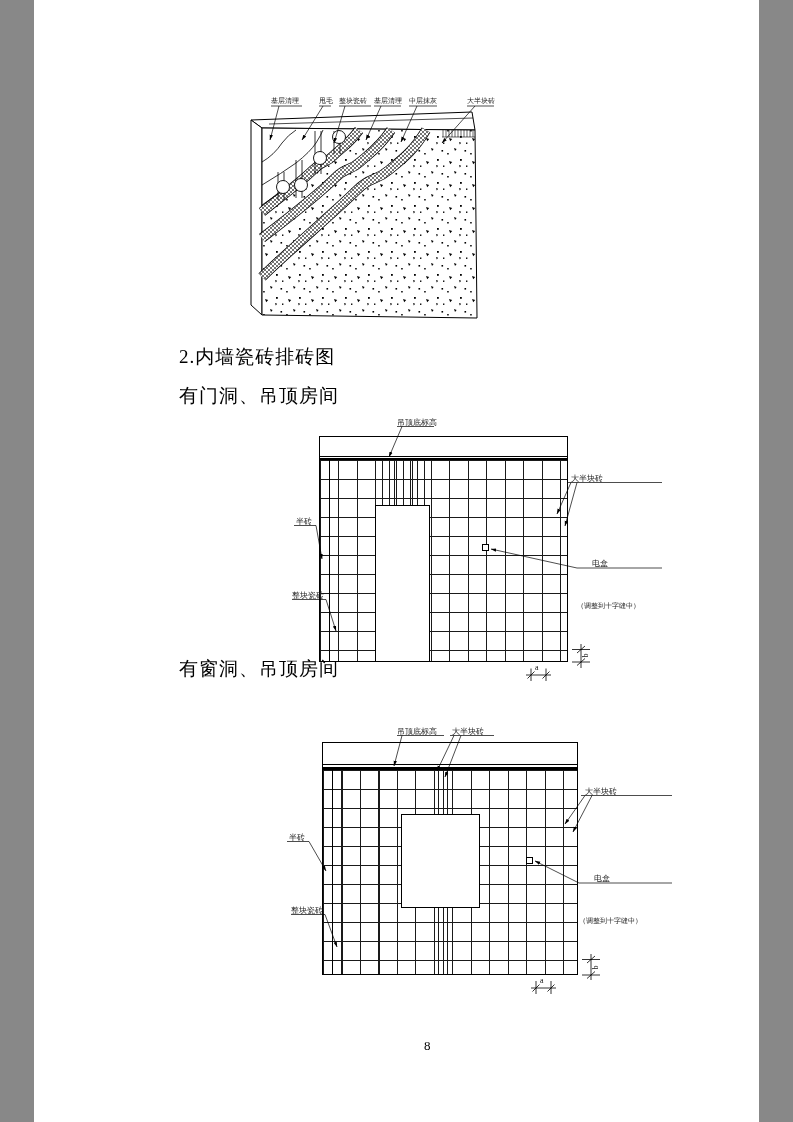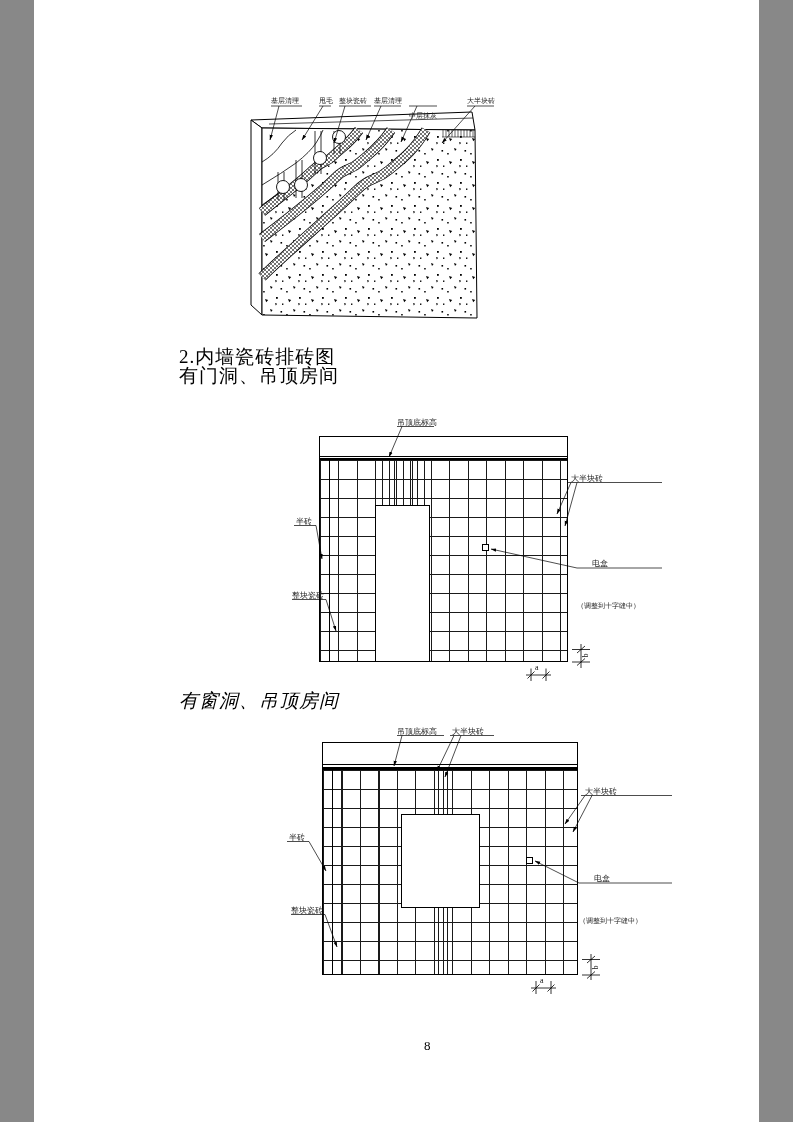--- a/index.html
+++ b/index.html
@@ -116,26 +116,26 @@
         <path d="M198,18 L170,18"></path>
           <line x1="178" y1="18" x2="162" y2="54" marker-end="url(#arr1)"></line>
         <path d="M255,18 L228,18"></path>
           <line x1="236" y1="18" x2="203" y2="55" marker-end="url(#arr1)"></line>
       </g>
     </svg>
     <div class="abs layerlabel" style="left:32px;top:9px;">基层清理</div>
     <div class="abs layerlabel" style="left:80px;top:9px;">甩毛</div>
     <div class="abs layerlabel" style="left:100px;top:9px;">整块瓷砖</div>
     <div class="abs layerlabel" style="left:135px;top:9px;">基层清理</div>
-    <div class="abs layerlabel" style="left:170px;top:24px;">中层抹灰</div>
+    <div class="abs layerlabel" style="left:170px;top:9px;">中层抹灰</div>
     <div class="abs layerlabel" style="left:228px;top:9px;">大半块砖</div>
   </div>
 
   <div class="abs heading" style="left:145px;top:344px;text-align:center;">2.内墙瓷砖排砖图</div>
-  <div class="abs heading" style="left:145px;top:363px;">有门洞、吊顶房间</div>
+  <div class="abs heading" style="left:145px;top:383px;">有门洞、吊顶房间</div>
 
   <div class="abs" style="left:250px;top:413px;width:390px;height:278px;">
     <div class="abs wall" style="left:35px;top:23px;width:249px;height:226px;"></div>
     <div class="abs topband" style="left:36px;top:24px;width:247px;height:20px;"></div>
     <div class="abs ceil" style="left:36px;top:44.5px;width:247px;height:2.5px;"></div>
     <div class="abs grid" style="left:36px;top:47px;width:247px;height:201px;"></div>
     <div class="abs vline" style="left:45px;top:47px;height:201px;"></div>
     <div class="abs dense-v" style="left:90.5px;top:47px;width:56px;height:45px;"></div>
     <div class="abs opening" style="left:90.5px;top:92px;width:55.5px;height:157px;"></div>
     <div class="abs ebox" style="left:198px;top:131px;width:7px;height:7px;"></div>
@@ -178,21 +178,21 @@
     <div class="abs dlabel" style="left:113px;top:4.5px;">吊顶底标高</div>
     <div class="abs dlabel" style="left:287px;top:60.5px;">大半块砖</div>
     <div class="abs dlabel" style="left:12px;top:103.5px;">半砖</div>
     <div class="abs dlabel" style="left:8px;top:177.5px;">整块瓷砖</div>
     <div class="abs dlabel" style="left:308px;top:145.5px;">电盒</div>
     <div class="abs dlabel small" style="left:293px;top:157.5px;">（调整到十字缝中）</div>
     <div class="abs dimtext rot" style="left:299px;top:238px;">b</div>
     <div class="abs dimtext" style="left:251px;top:250px;">a</div>
   </div>
 
-  <div class="abs heading" style="left:145px;top:688px;font-style:italic;">有窗洞、吊顶房间</div>
+  <div class="abs heading" style="left:145px;top:656px;">有窗洞、吊顶房间</div>
 
   <div class="abs" style="left:250px;top:720px;width:400px;height:295px;">
     <div class="abs wall" style="left:38px;top:22px;width:256px;height:233px;"></div>
     <div class="abs topband" style="left:39px;top:23px;width:254px;height:22px;"></div>
     <div class="abs ceil" style="left:39px;top:47px;width:254px;height:2.5px;"></div>
     <div class="abs grid" style="left:39px;top:49.5px;width:254px;height:204.5px;"></div>
     <div class="abs vline" style="left:48px;top:49.5px;height:204.5px;"></div>
     <div class="abs dense-v4" style="left:150px;top:49.5px;width:22px;height:44.5px;"></div>
     <div class="abs dense-v4" style="left:150px;top:188px;width:22px;height:66px;"></div>
     <div class="abs opening" style="left:117px;top:94px;width:79px;height:94px;"></div>

